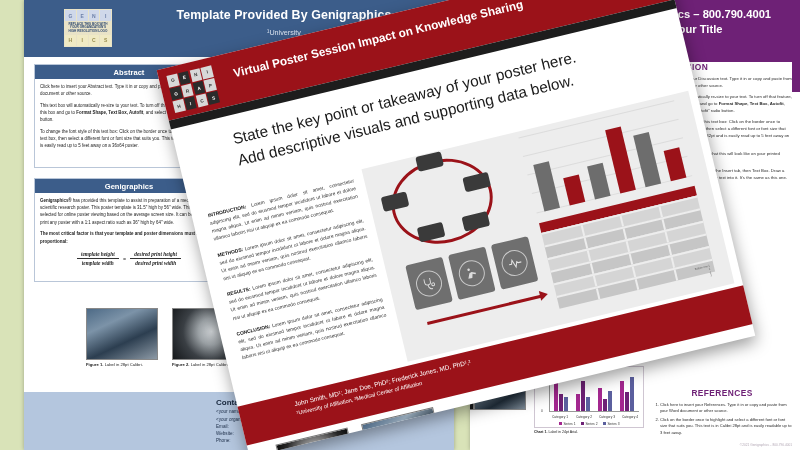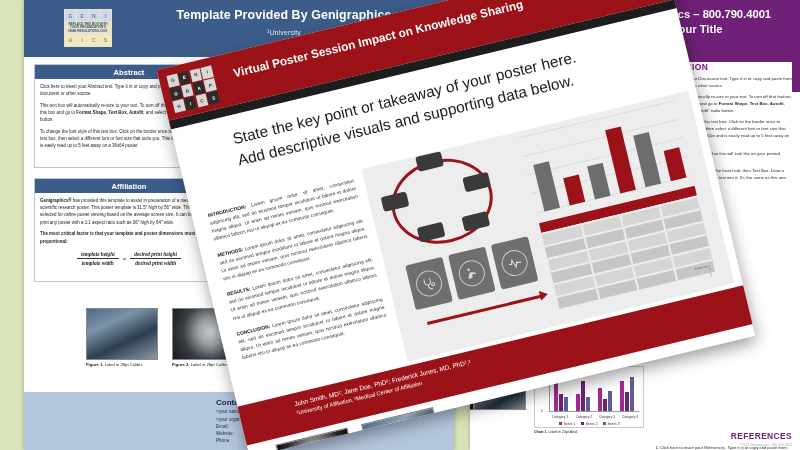--- a/index.html
+++ b/index.html
@@ -71,21 +71,21 @@
     box-shadow:0 0 4px rgba(0,0,0,.25);overflow:hidden;
   }
   .pp-head{position:absolute;left:0;top:0;width:330px;height:60px;background:#6e2176;}
   .pp-title{position:absolute;left:6px;top:7px;width:318px;text-align:center;color:#fff;
             font-size:11.2px;font-weight:bold;line-height:1.32;}
   .pp-auth{position:absolute;left:6px;top:40px;width:318px;text-align:center;color:#e5d2e8;
            font-size:6px;line-height:1.4;}
   .pp-band{position:absolute;left:0;top:60px;width:330px;height:32px;background:#6e2176;}
   .pp-sec{position:absolute;background:#fff;}
   .pp-h{color:#6e2176;font-size:8.4px;font-weight:bold;letter-spacing:.4px;}
-  .pp-h.c{text-align:right;margin-top:43px;}
+  .pp-h.c{text-align:center;}
   .pp-t{font-size:4.3px;line-height:1.62;color:#2a2a2a;}
   .pp-t p{margin:0 0 4px 0;}
   .pp-ol{font-size:4.1px;line-height:1.5;color:#2a2a2a;margin:0;padding-left:8px;}
   .pp-ol li{margin-bottom:3px;}
   .pp-footxt{position:absolute;right:8px;bottom:3px;font-size:3.2px;color:#b3a8b5;}
 
   
   .chart-p{position:absolute;background:#fff;border:1px solid #cfc6d2;box-sizing:border-box;}
   .cp-plot{position:absolute;left:14px;top:4px;right:4px;bottom:15px;border-left:1px solid #999;
            border-bottom:1px solid #999;}
@@ -200,21 +200,21 @@
     <div class="pb-col" style="left:10px;top:64px;width:190px;height:104px;">
       <div class="pb-secttl">Abstract</div>
       <div class="pb-body">
         <p>Click here to insert your Abstract text. Type it in or copy and paste from your Word document or other source.</p>
         <p>This text box will automatically re-size to your text. To turn off that feature, right click inside this box and go to <b>Format Shape, Text Box, Autofit</b>, and select the "Do Not Autofit" radio button.</p>
         <p>To change the font style of this text box: Click on the border once to highlight the entire text box, then select a different font or font size that suits you. This text is Calibri 28pt and is easily read up to 5 feet away on a 36x64 poster.</p>
       </div>
     </div>
 
     <div class="pb-col" style="left:10px;top:178px;width:190px;height:104px;">
-      <div class="pb-secttl">Affiliation</div>
+      <div class="pb-secttl">Genigraphics</div>
       <div class="pb-body">
         <p><b>Genigraphics®</b> has provided this template to assist in preparation of a medical or scientific research poster.  This poster template is 31.5" high by 56" wide. This size was selected for online poster viewing based on the average screen size.  It can be used to print any poster with a 1:1 aspect ratio such as 36" high by 64" wide.</p>
         <p><b>The most critical factor is that your template and poster dimensions must be proportional:</b></p>
         <div class="frac">
           <div class="f">
             <span class="num">template height</span>
             <span>template width</span>
           </div>
           <span style="display:inline-block;vertical-align:middle;padding:0 3px;">=</span>
           <div class="f">

